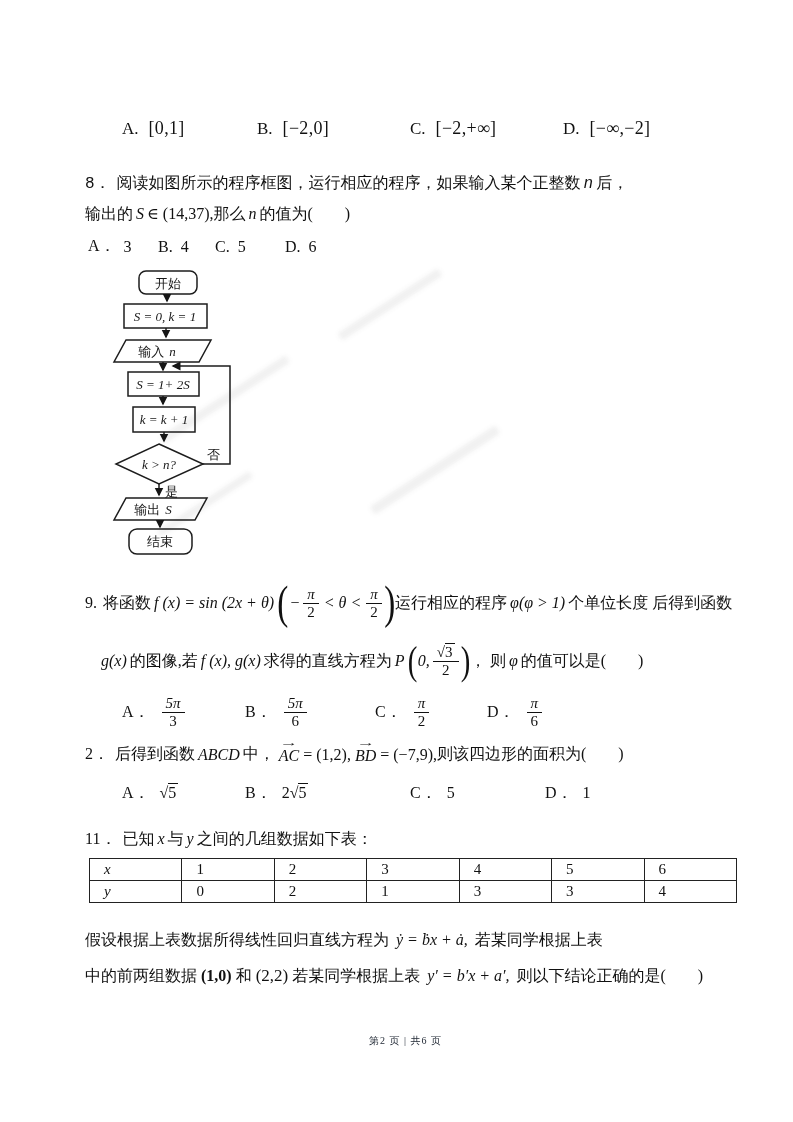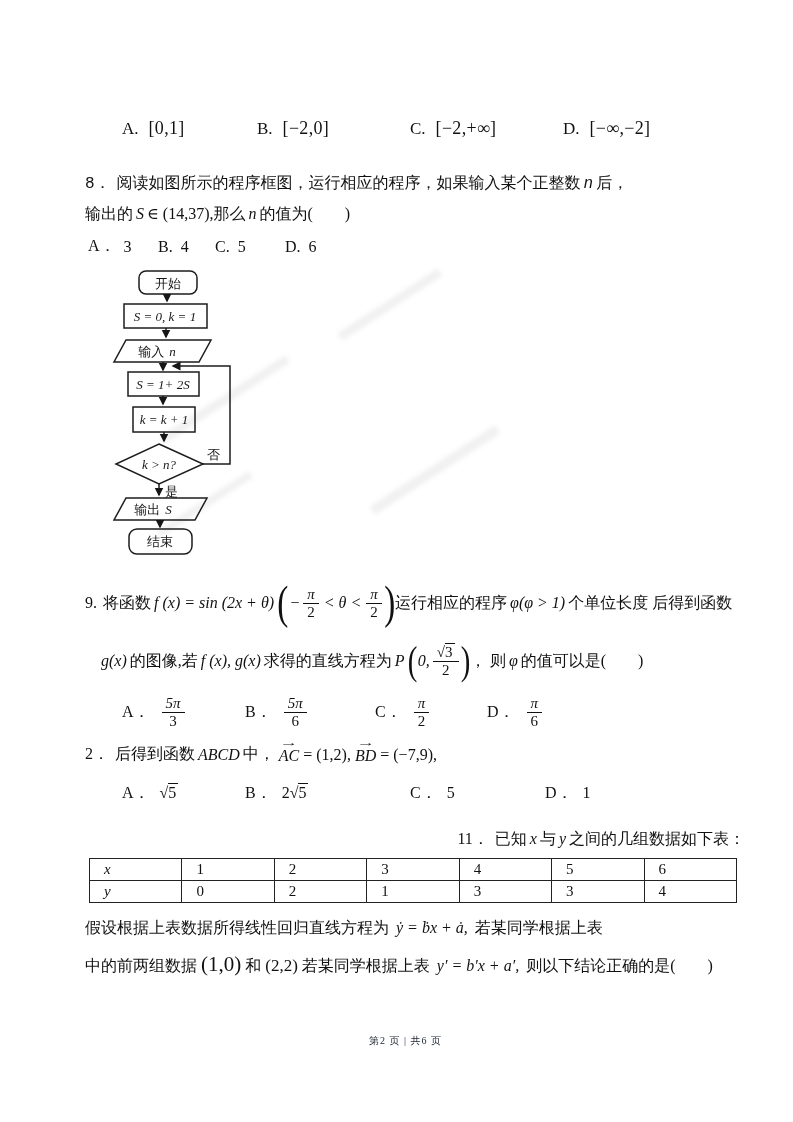--- a/index.html
+++ b/index.html
@@ -243,41 +243,42 @@
 
     <div class="mrow" style="margin-top:10px;height:30px;">
       <span class="qnum">2．</span>
       <span>后得到函数</span>
       <span class="mi">ABCD</span>
       <span>中，</span>
       <span class="vec"><span class="vec-arrow">→</span><span>AC</span></span>
       <span class="upr">= (1,2),</span>
       <span class="vec"><span class="vec-arrow">→</span><span>BD</span></span>
       <span class="upr">= (−7,9),</span>
+      <span>则该四边形的面积为(&nbsp;&nbsp;&nbsp;&nbsp;&nbsp;&nbsp;&nbsp;&nbsp;)</span>
     </div>
     <div class="opt-row q10-opts">
       <span class="opt">
           <span class="opt-label">A．</span>
           <span><span></span><span class="sqrt-sym">√</span><span class="sqrt-rad">5</span></span>
         </span>
       <span class="opt">
           <span class="opt-label">B．</span>
           <span><span>2</span><span class="sqrt-sym">√</span><span class="sqrt-rad">5</span></span>
         </span>
       <span class="opt">
           <span class="opt-label">C．</span>
           <span>5</span>
         </span>
       <span class="opt">
           <span class="opt-label">D．</span>
           <span>1</span>
         </span>
     </div>
 
-    <div class="qline" style="margin-top:22px;text-align:right;">
+    <div class="qline" style="margin-top:22px;">
       <span class="qnum">11．</span><span>已知</span><span class="mi">x</span><span>与</span><span class="mi">y</span><span>之间的几组数据如下表：</span>
     </div>
     <table class="data">
       <tbody>
         <tr>
           <td class="varcell">x</td>
           <td>1</td>
           <td>2</td>
           <td>3</td>
           <td>4</td>
@@ -288,28 +289,28 @@
           <td class="varcell">y</td>
           <td>0</td>
           <td>2</td>
           <td>1</td>
           <td>3</td>
           <td>3</td>
           <td>4</td>
         </tr>
       </tbody>
     </table>
-    <div class="para" style="margin-top:10px;">
+    <div class="para" style="margin-top:22px;">
       <span>假设根据上表数据所得线性回归直线方程为</span>
       <span class="mi">ẏ = ḃx + ȧ,</span>
       <span>若某同学根据上表</span>
     </div>
     <div class="para" style="margin-top:6px;">
       <span>中的前两组数据</span>
-      <span class="upr" style="font-size:21px;">(1,0)</span>
+      <span class="upr" style="font-size:16px;font-weight:bold;">(1,0)</span>
       <span>和</span>
       <span class="upr" style="font-size:17px;">(2,2)</span>
       <span>若某同学根据上表</span>
       <span class="mi">y′ = b′x + a′,</span>
       <span>则以下结论正确的是(&nbsp;&nbsp;&nbsp;&nbsp;&nbsp;&nbsp;&nbsp;&nbsp;)</span>
     </div>
   </div>
 
   <div class="footer">第2 页  |  共6 页</div>
 </div>

